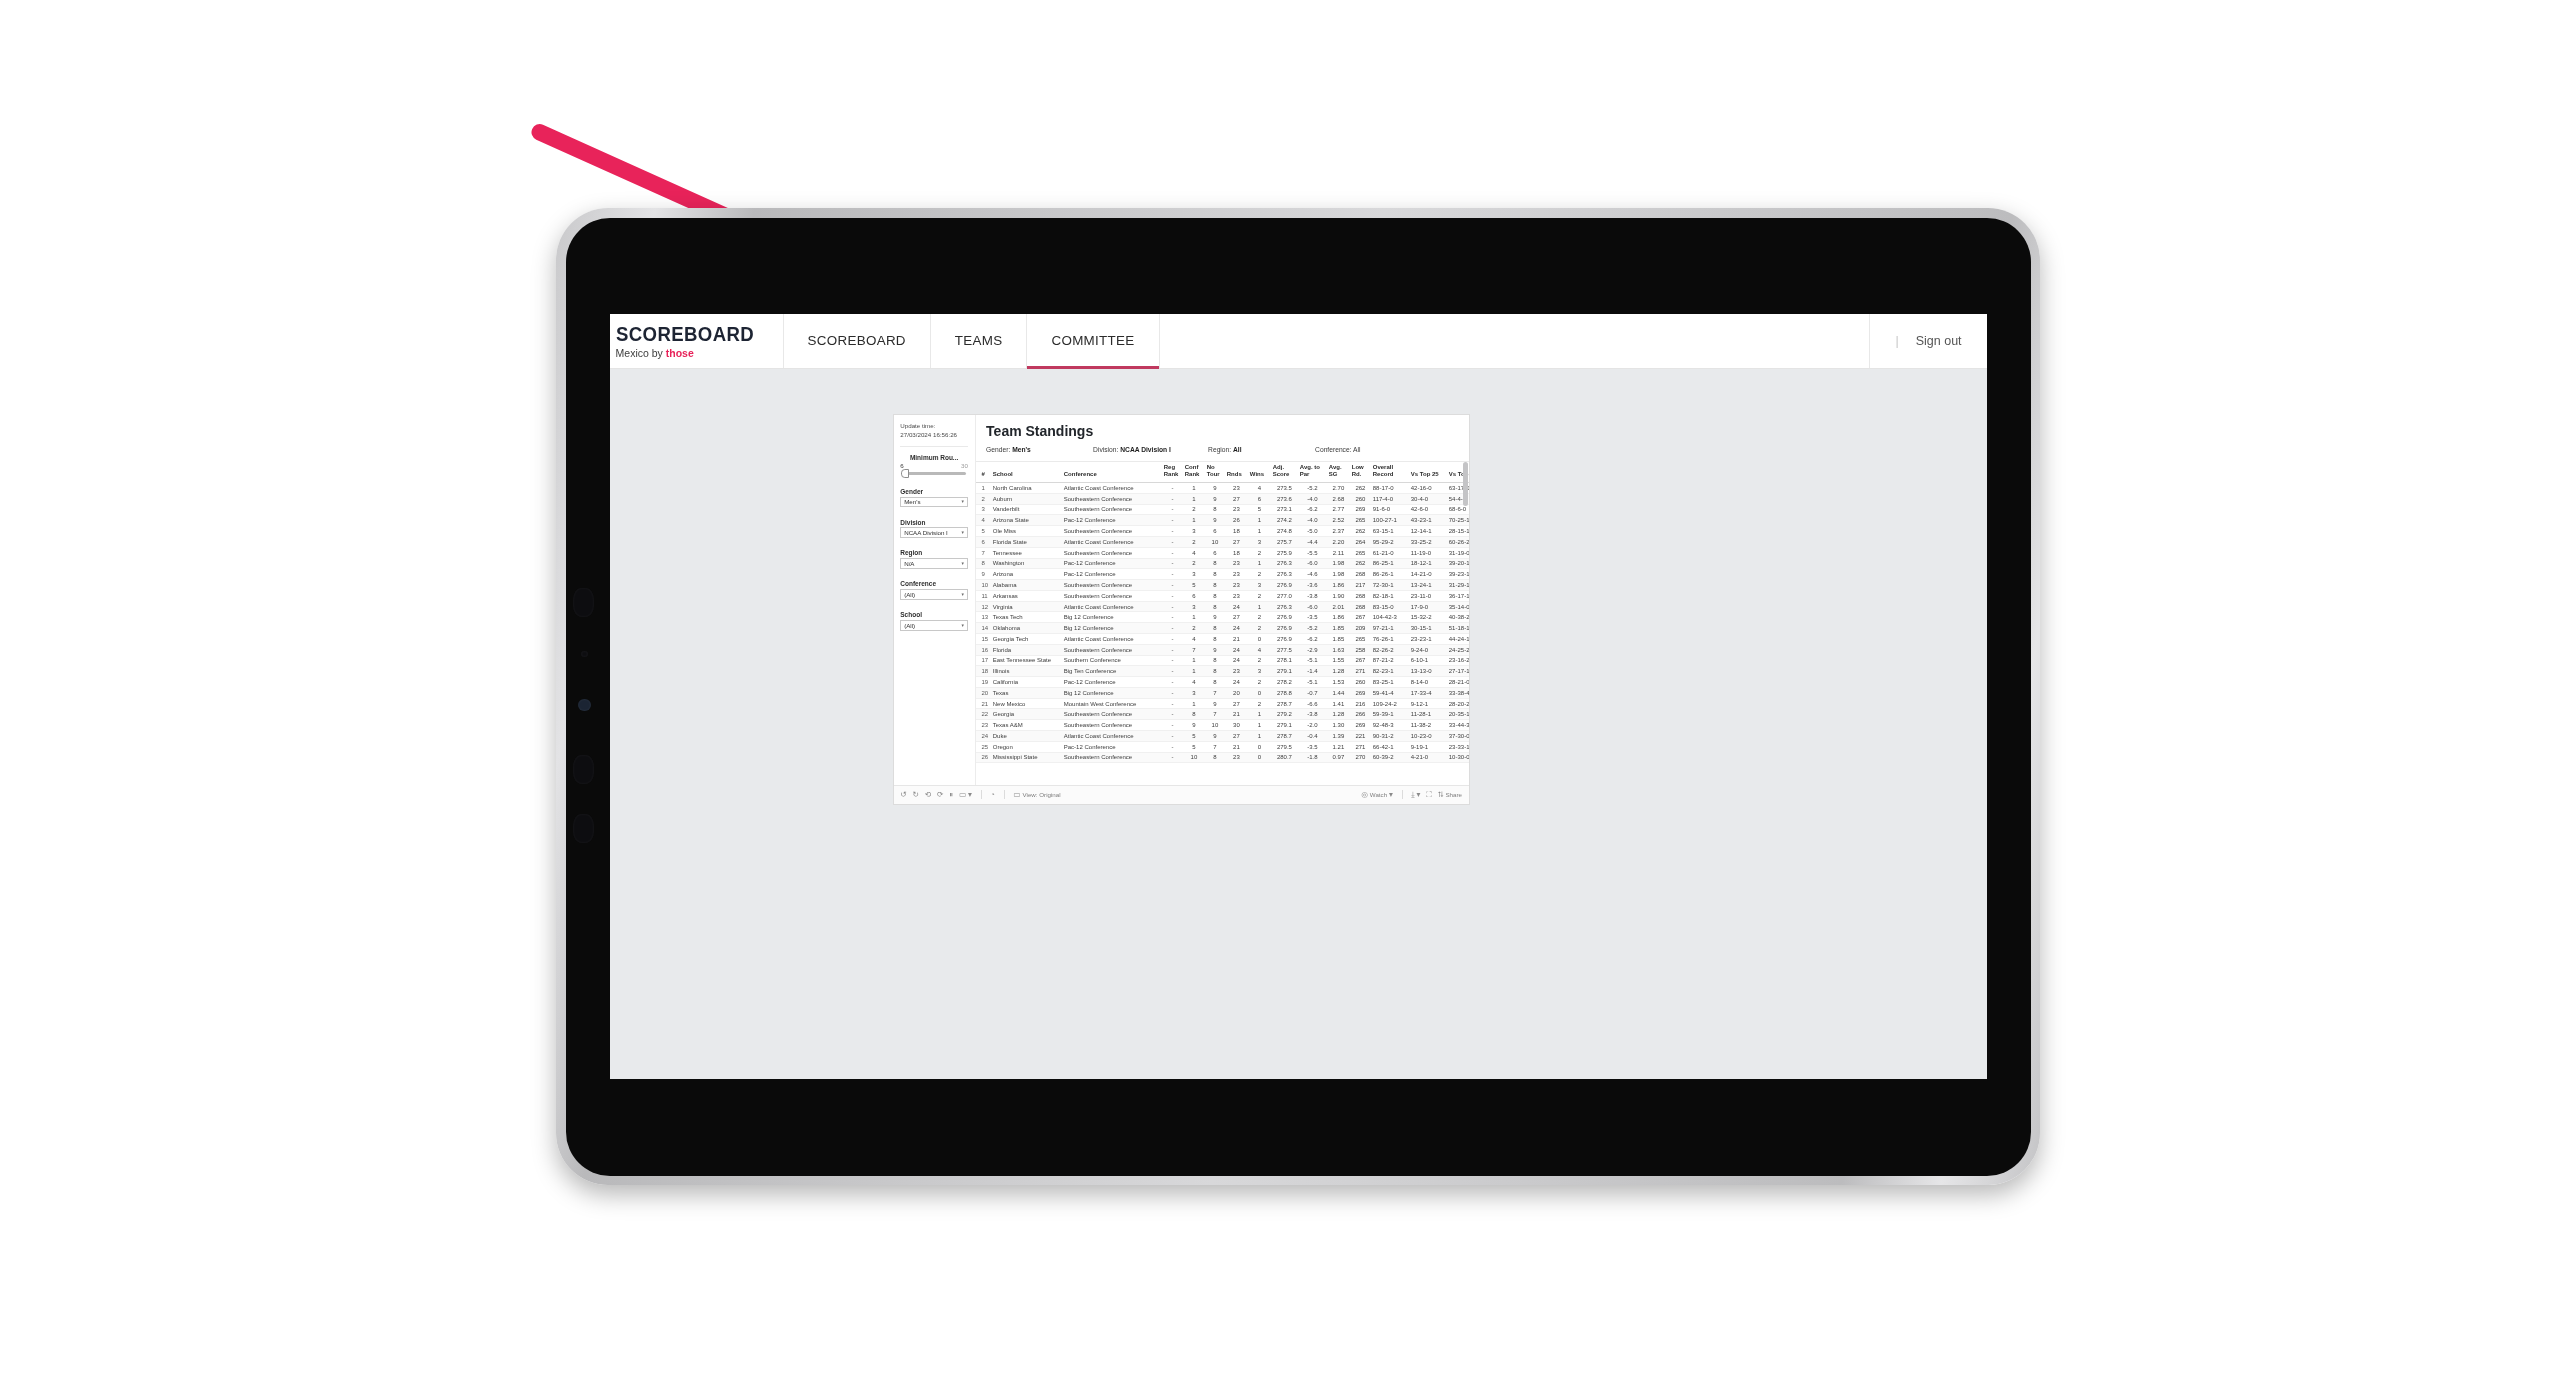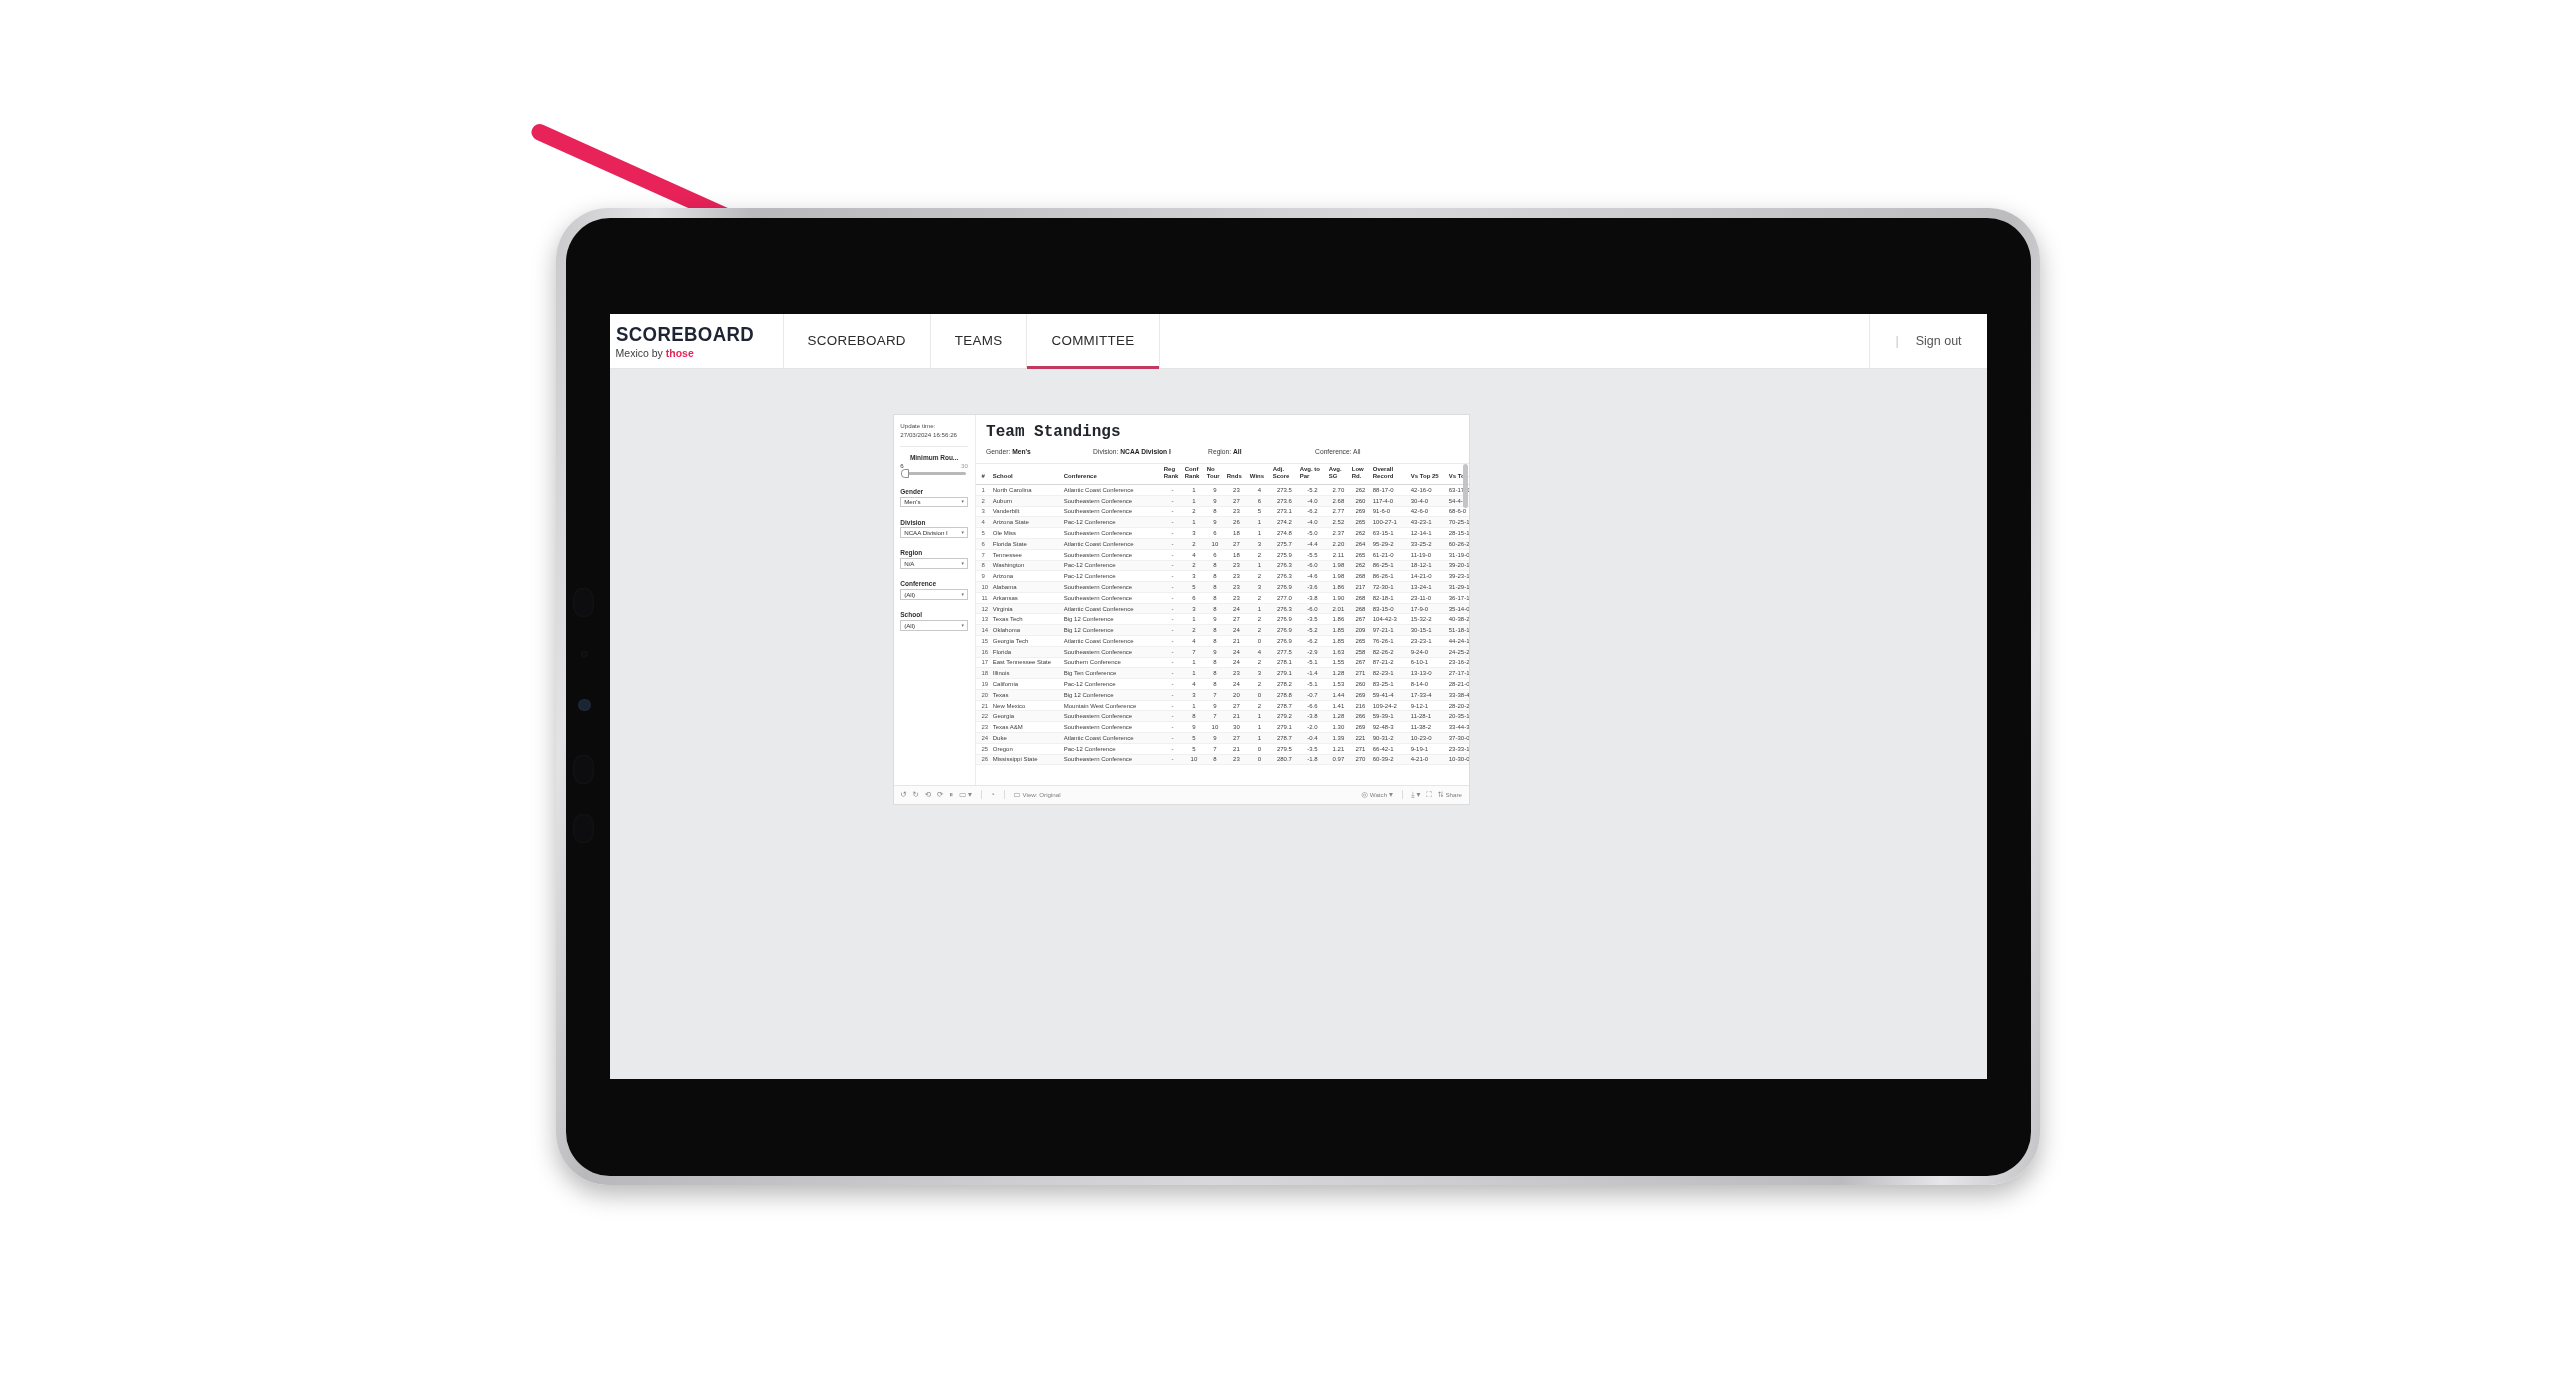--- a/index.html
+++ b/index.html
@@ -241,25 +241,25 @@
     left: -1px; top: -2.9px;
     width: 7.7px; height: 8.6px;
     background: #fff;
     border: 1px solid #8e8e8e;
     border-radius: 3.8px 0 0 3.8px;
   }
 
   
   #sheet { flex: 1; display: flex; flex-direction: column; overflow: hidden; position: relative; }
   #sheet-title {
-    font-size: 16px;
+    font-size: 14px;
     font-weight: 700;
     color: #22262b;
     padding: 8.6px 0 0 10.5px;
-    font-family: Liberation Mono, monospace;
+    font-family: Liberation Sans, sans-serif;
   }
   #sheet-meta {
     display: flex;
     padding: 6.7px 0 7.7px 10.5px;
     font-size: 6.7px;
     color: #3a3a3a;
     border-bottom: 1px solid #eaeaea;
   }
   #sheet-meta .meta { white-space: nowrap; }
   #sheet-meta .meta b { font-weight: 700; color: #1d1d1d; }

